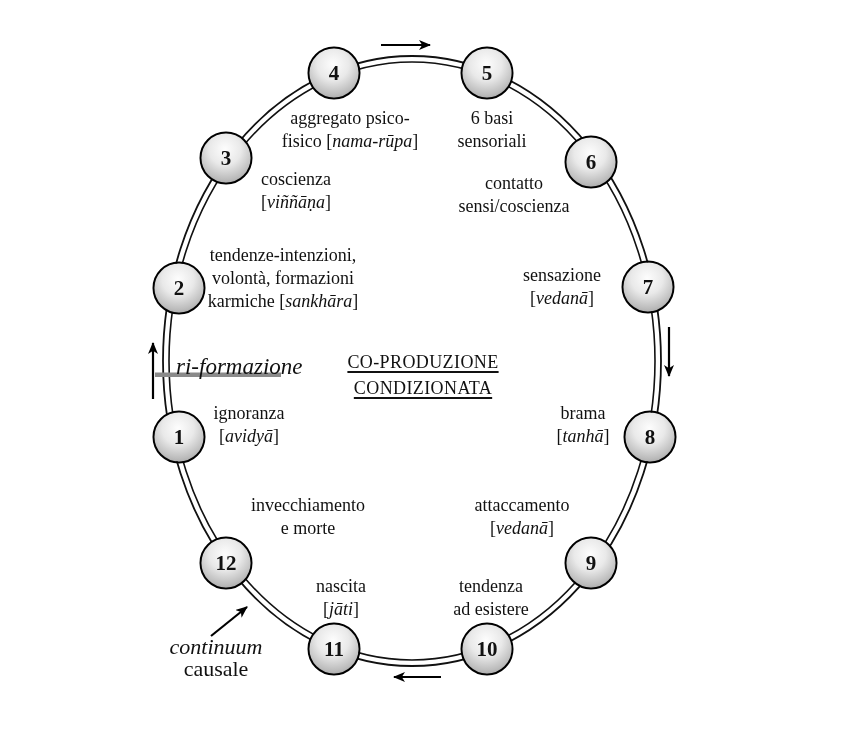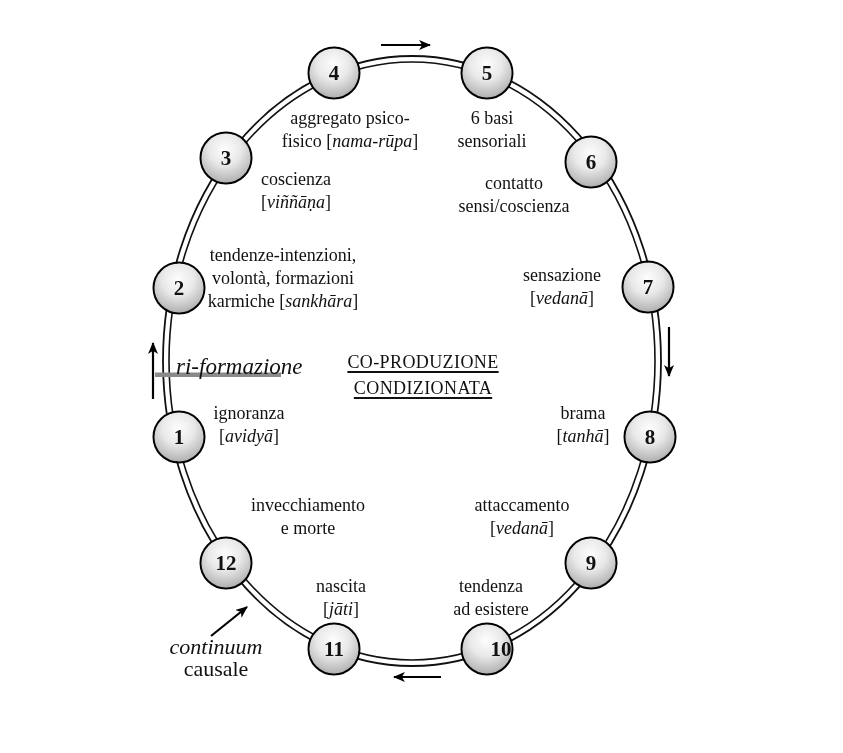--- a/index.html
+++ b/index.html
@@ -163,21 +163,21 @@
         <div><span>brama</span></div>
         <div><span>[</span><span class="pali">tanhā</span><span>]</span></div>
       </div>
       <div class="node" style="left: 591px; top: 563px;">
         <span class="node-number">9</span>
       </div>
       <div class="label" style="left: 522px; top: 493.5px;">
         <div><span>attaccamento</span></div>
         <div><span>[</span><span class="pali">vedanā</span><span>]</span></div>
       </div>
-      <div class="node" style="left: 487px; top: 649px; justify-content: flex-end;">
+      <div class="node" style="left: 487px; top: 649px;">
         <span class="node-number">10</span>
       </div>
       <div class="label" style="left: 491px; top: 574.5px;">
         <div><span>tendenza</span></div>
         <div><span>ad esistere</span></div>
       </div>
       <div class="node" style="left: 334px; top: 649px;">
         <span class="node-number">11</span>
       </div>
       <div class="label" style="left: 341px; top: 574.5px;">

